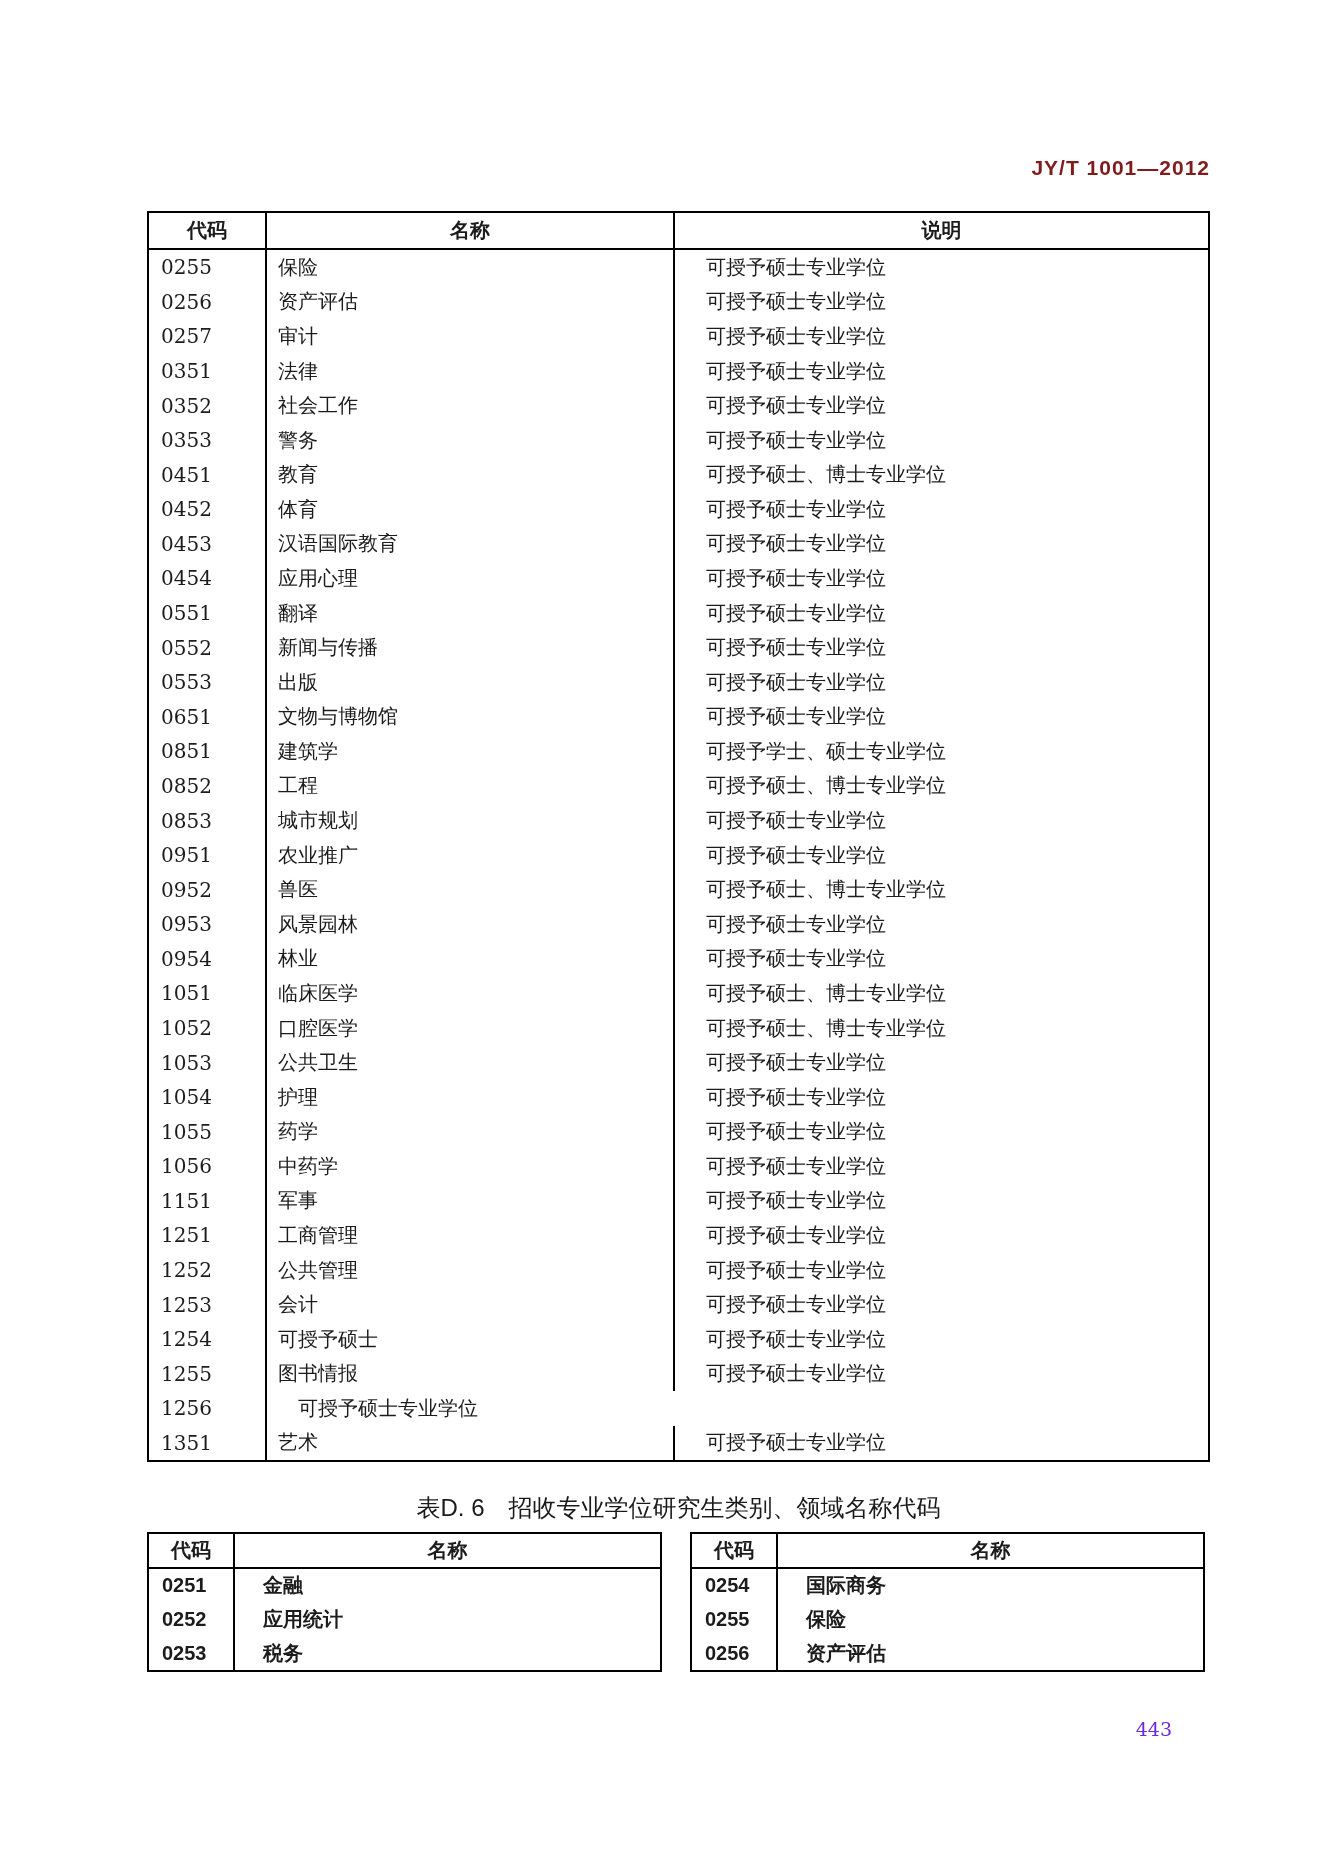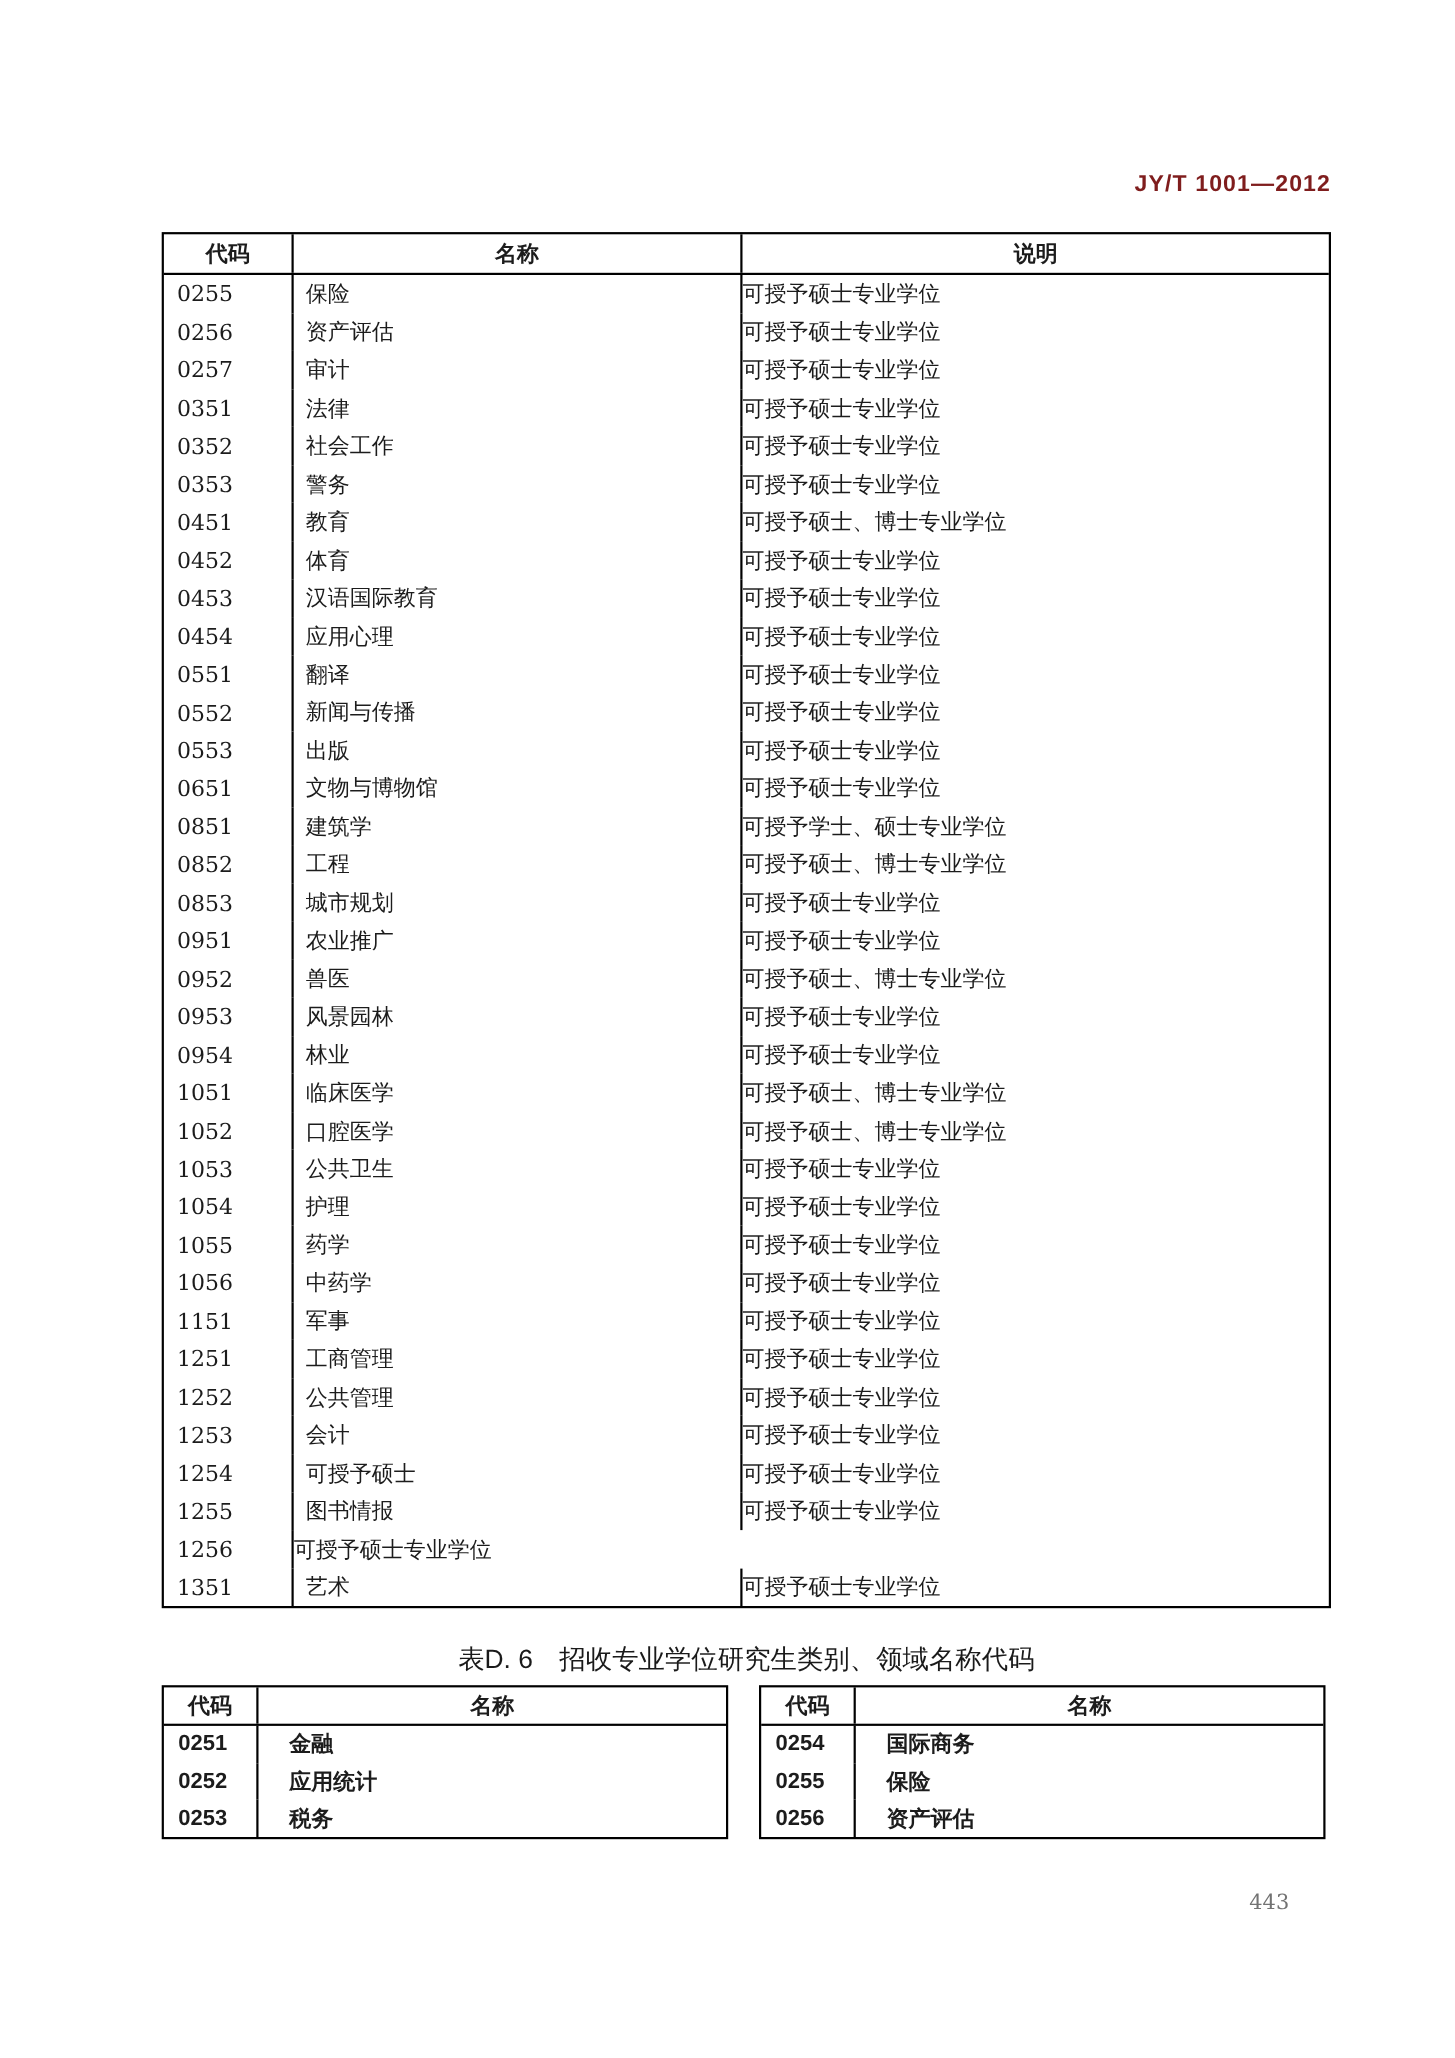--- a/index.html
+++ b/index.html
@@ -28,21 +28,21 @@
   }
   .mt-header .c{display:flex;align-items:center;justify-content:center;box-sizing:border-box;}
   .c1{width:118px;border-right:2px solid #000;}
   .c2{width:408px;border-right:2px solid #000;}
   .c3{flex:1;}
   .mt-body{flex:1;display:flex;flex-direction:column;}
   .mt-row{flex:1;display:flex;font-size:20px;}
   .mt-row .c{display:flex;align-items:center;box-sizing:border-box;}
   .mt-row .c1{padding-left:12px;}
   .mt-row .c2{padding-left:11px;}
-  .mt-row .c3{}
+  .mt-row .c3{padding-left:31px;}
   
   .table-caption{
     position:absolute;left:147px;top:1492px;width:1063px;
     text-align:center;
     font-family:"Liberation Sans","DejaVu Sans",sans-serif;
     font-weight:normal;font-size:24px;color:#1a1a1a;
   }
   
   .sub-table{
     position:absolute;top:1532px;width:515px;height:140px;
@@ -59,21 +59,21 @@
   .st-header .sc{display:flex;align-items:center;justify-content:center;box-sizing:border-box;}
   .sc1{width:86px;border-right:2px solid #000;}
   .sc2{flex:1;}
   .st-body{flex:1;display:flex;flex-direction:column;}
   .st-row{flex:1;display:flex;font-size:20px;}
   .st-row .sc{display:flex;align-items:center;box-sizing:border-box;}
   .st-row .sc1{padding-left:13px;justify-content:flex-start;text-align:right;}
   .st-row .sc2{padding-left:28px;justify-content:flex-start;}
   .page-number{
     position:absolute;top:1718px;left:1072px;width:100px;
-    text-align:right;font-size:19px;color:#737373;
+    text-align:right;font-size:19px;color:#6d28d9;
     font-family:"DejaVu Serif","Liberation Serif",serif;
   }
 </style>
 </head>
 <body>
 
 <div class="doc-header">JY/T 1001—2012</div>
 
 <div class="main-table">
   <div class="mt-header">

